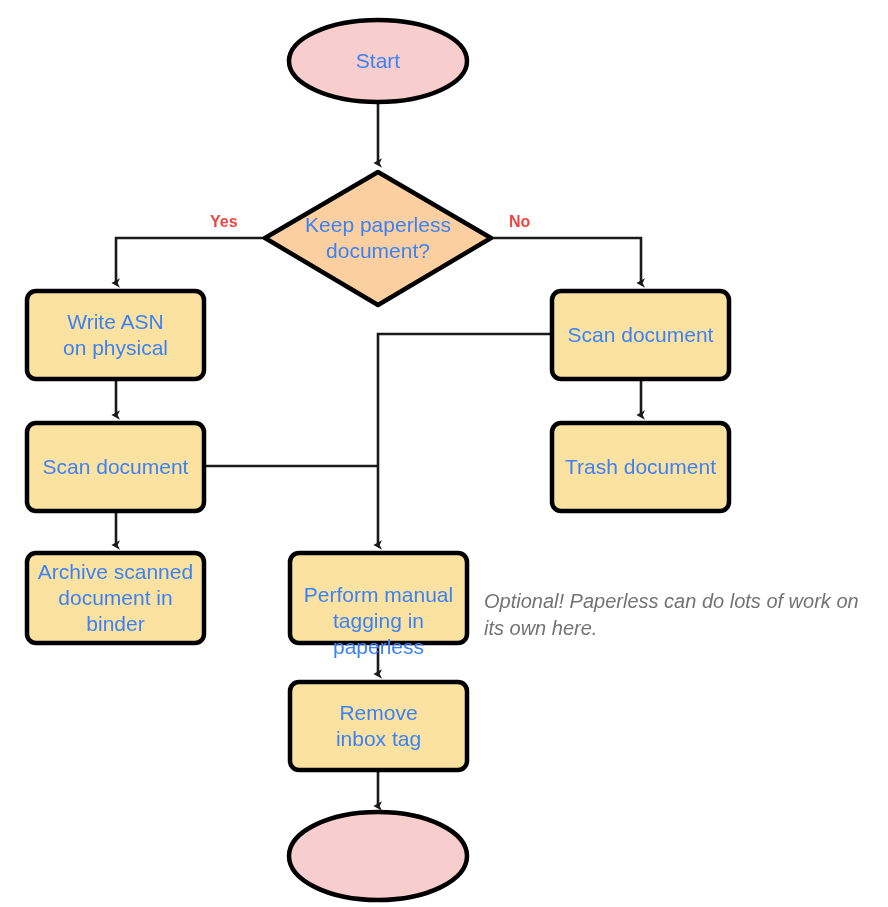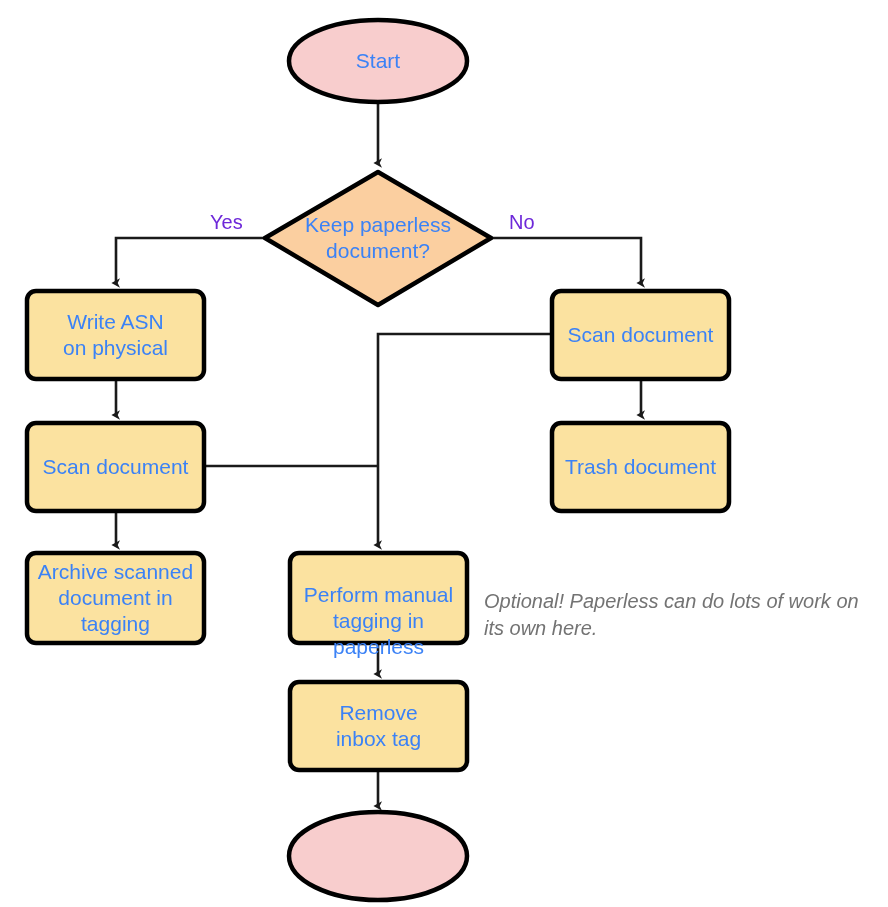--- a/index.html
+++ b/index.html
@@ -33,24 +33,25 @@
     justify-content: center;
     text-align: center;
     font-size: 21px;
     line-height: 26px;
     color: #3b82f6;
     white-space: pre-line;
     pointer-events: none;
   }
   .edge-label {
     position: absolute;
-    font-size: 20px;
+    font-size: 16px;
     line-height: 22px;
-    color: #6d28d9;
+    color: #ef4444;
     white-space: nowrap;
+    font-weight: bold;
   }
   .annotation-note {
     position: absolute;
     font-style: italic;
     font-size: 20px;
     line-height: 27px;
     color: #737373;
   }
 </style>
 </head>
@@ -117,21 +118,21 @@
   <div class="node-label" style="left:283px; top:198px; width:190px; height:80px;">Keep paperless
 document?</div>
 
   <div class="node-label" style="left:27px; top:291px; width:177px; height:88px;">Write ASN
 on physical</div>
 
   <div class="node-label" style="left:27px; top:423px; width:177px; height:88px;">Scan document</div>
 
   <div class="node-label" style="left:27px; top:553px; width:177px; height:90px;">Archive scanned
 document in
-tagging</div>
+binder</div>
 
   <div class="node-label" style="left:552px; top:291px; width:177px; height:88px;">Scan document</div>
 
   <div class="node-label" style="left:552px; top:423px; width:177px; height:88px;">Trash document</div>
 
   <div class="node-label" style="left:290px; top:576px; width:177px; height:90px;">Perform manual
 tagging in
 paperless</div>
 
   <div class="node-label" style="left:290px; top:682px; width:177px; height:88px;text-align:center;">Remove

